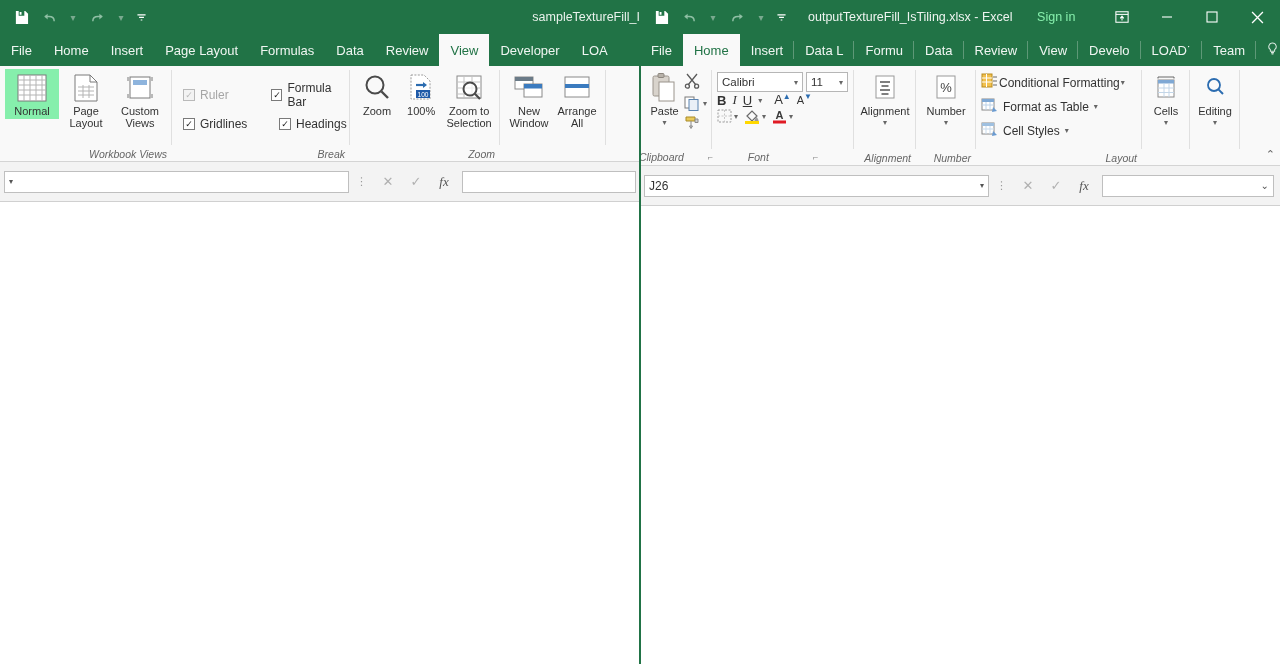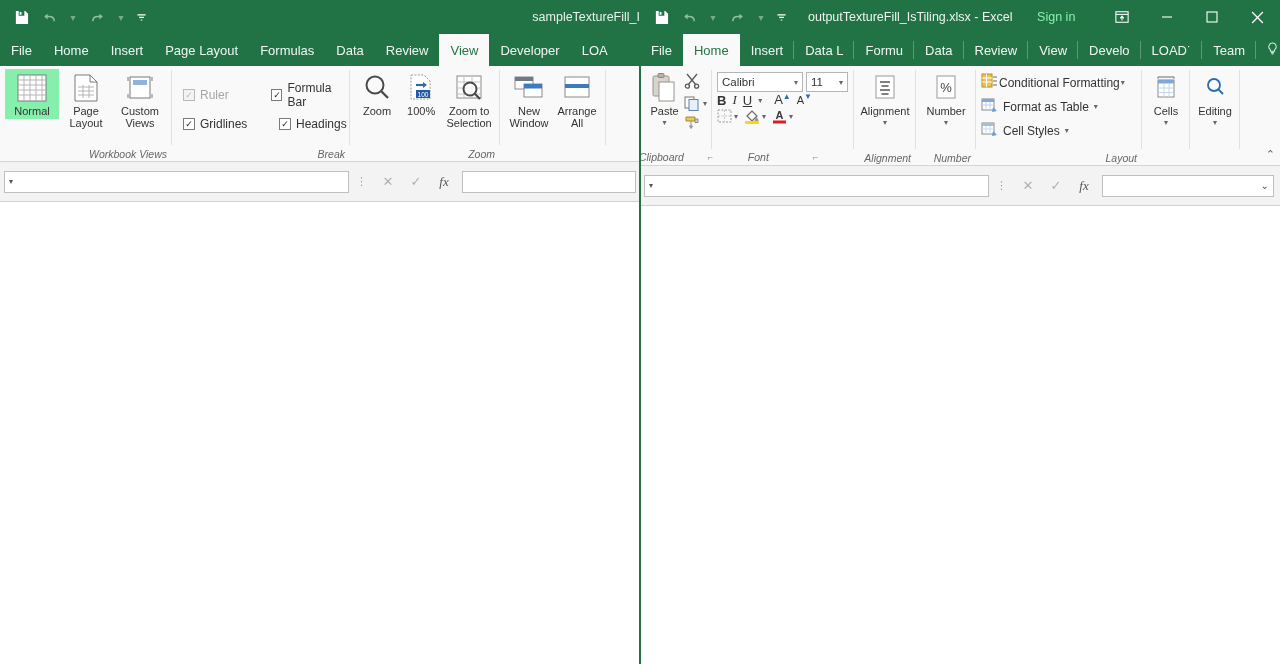--- a/index.html
+++ b/index.html
@@ -647,20 +647,21 @@
           </div>
         </div>
         <div class="grp-label"></div>
       </div>
 
       <div style="position:absolute;right:5px;bottom:4px;font-size:11px;color:#666">⌃</div>
     </div>
 
     <div class="fbar">
       <div class="namebox" style="width:345px">
+        <span class="nb-val">J26</span>
         <span class="caret">▾</span>
       </div>
       <div class="vdots">⋮</div>
       <div class="fx-grp">
         <div class="fx-btn">✕</div>
         <div class="fx-btn">✓</div>
         <div class="fx-btn fx">fx</div>
       </div>
       <div class="finput" style="margin-right:2px">
         <span style="flex:1"></span>

